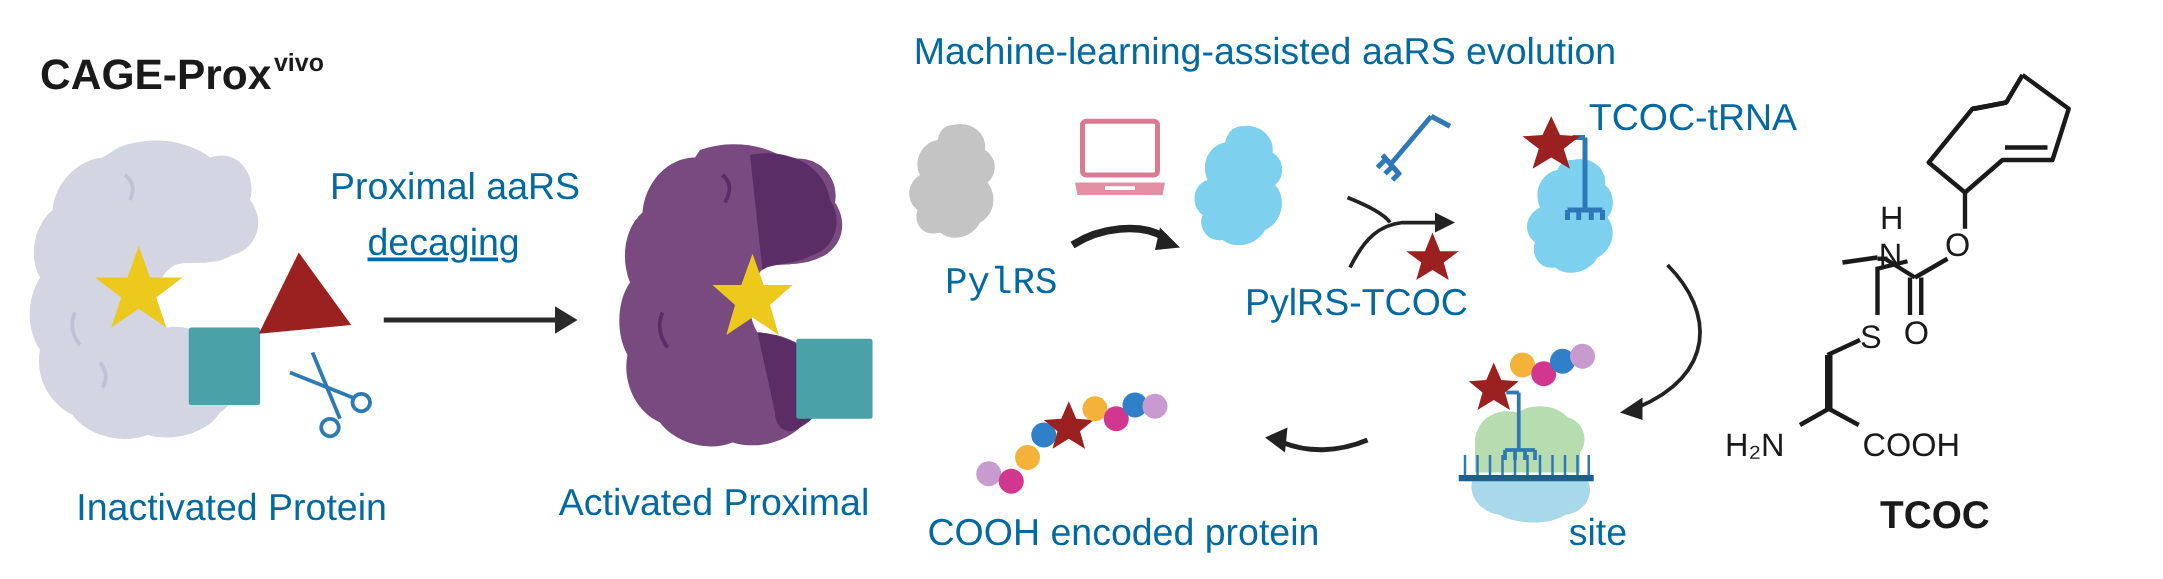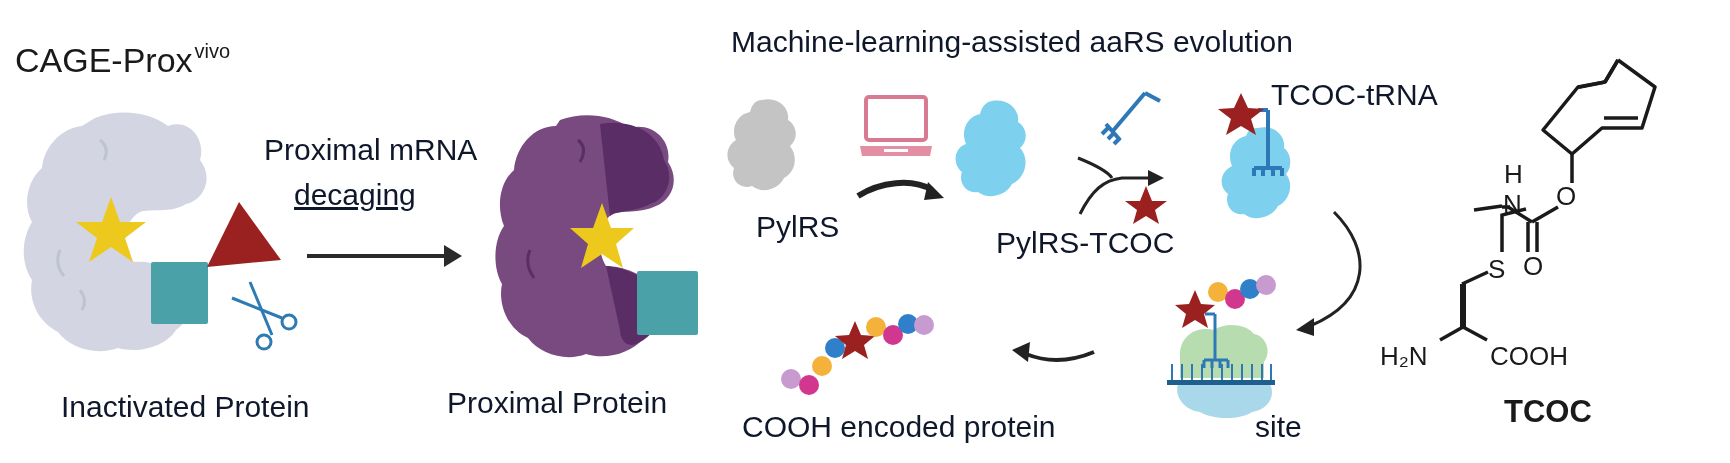--- a/index.html
+++ b/index.html
@@ -1,38 +1,38 @@
 <!DOCTYPE html>
 <html><head>
 <meta charset="utf-8">
 <style>
   html, body { margin: 0; padding: 0; background: #ffffff; }
   body { width: 1730px; height: 463px; position: relative; overflow: hidden;
          font-family: "Liberation Sans", sans-serif; color: #1a1a1a; }
-  .label { position: absolute; font-size: 30px; line-height: 1; white-space: nowrap; color: #0f172a; }
-  .title { position: absolute; left: 15px; top: 40px; font-size: 34px; font-weight: normal; white-space: nowrap; }
+  .label { position: absolute; font-size: 30px; line-height: 1; white-space: nowrap; color: #0369a1; }
+  .title { position: absolute; left: 32px; top: 40px; font-size: 34px; font-weight: bold; white-space: nowrap; }
   .title sup { font-size: 20px; vertical-align: 14px; margin-left: 2px; }
   svg.layer { position: absolute; left: 0; top: 0; }
   .chem { font-family: "Liberation Sans", sans-serif; font-size: 26px; fill: #1a1a1a; }
   .tcoc-bold { font-weight: bold; font-size: 31px; }
 </style>
 </head>
 <body>
 
 <div class="title">
   <span>CAGE-Prox</span><sup>vivo</sup>
 </div>
 
-<div class="label" style="left:264px; top:135px;">Proximal mRNA</div>
+<div class="label" style="left:264px; top:135px;">Proximal aaRS</div>
 <div class="label" style="left:294px; top:180px;text-decoration:underline;">decaging</div>
 <div class="label" style="left:40px; top:392px;margin-left:21px;">Inactivated Protein</div>
-<div class="label" style="left:447px; top:388px;">Proximal Protein</div>
+<div class="label" style="left:447px; top:388px;">Activated Proximal</div>
 
 <div class="label" style="left:731px; top:27px;">Machine-learning-assisted aaRS evolution</div>
-<div class="label" style="left:756px; top:212px;">PylRS</div>
+<div class="label" style="left:756px; top:212px;font-family:Liberation Mono, monospace;">PylRS</div>
 <div class="label" style="left:996px; top:228px;">PylRS-TCOC</div>
 <div class="label" style="left:1271px; top:80px;">TCOC-tRNA</div>
 <div class="label" style="left:1255px; top:412px;">site</div>
 <div class="label" style="left:742px; top:412px;">COOH encoded protein</div>
 
 <svg class="layer" width="1730" height="463" viewBox="0 0 1730 463">
 
   <g>
     <path d="M95 118 C120 108 150 112 168 126 C190 118 206 140 200 160 C214 178 204 200 186 204
              C170 214 150 208 140 212 C122 222 120 250 134 262 C150 260 170 266 180 282

